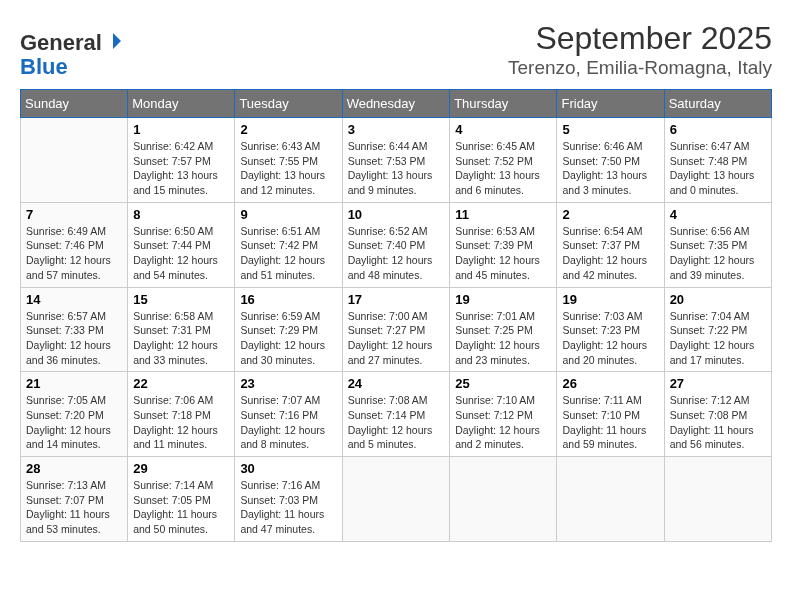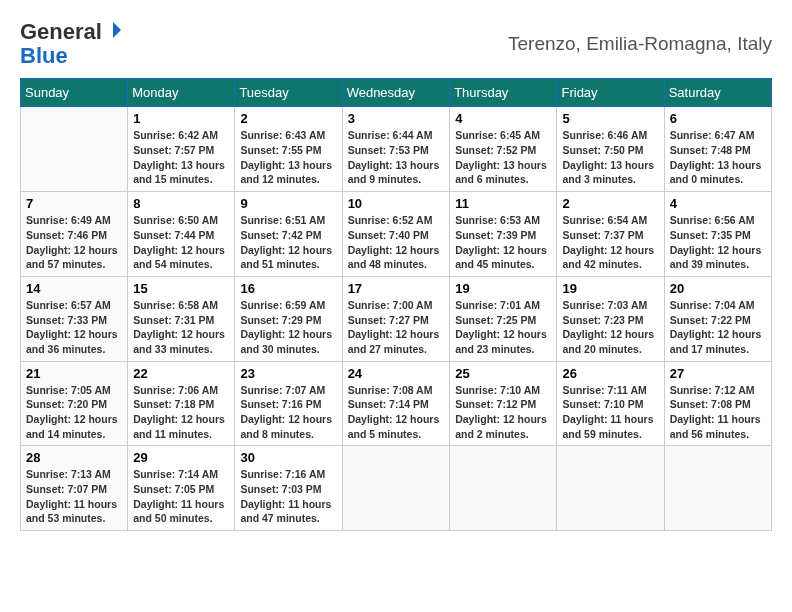--- a/index.html
+++ b/index.html
@@ -6,21 +6,21 @@
     body {
       font-family: Arial, sans-serif;
       background: #fff;
       width: 792px;
       min-height: 612px;
       padding: 20px;
     }
     .header {
       display: flex;
       justify-content: space-between;
-      align-items: center;
+      align-items: flex-end;
       margin-bottom: 10px;
     }
     .logo {
       display: flex;
       align-items: center;
     }
     .logo-text {
       font-size: 22px;
       font-weight: bold;
       line-height: 1.1;
@@ -43,21 +43,21 @@
     .location {
       font-size: 19px;
       color: #555;
     }
     .calendar {
       width: 100%;
       border-collapse: collapse;
       font-size: 11px;
     }
     .calendar thead tr th {
-      background: #0f766e;
+      background: #737373;
       color: #fff;
       padding: 6px 4px;
       text-align: left;
       font-size: 13px;
       font-weight: normal;
       border: 1px solid #1a6bbf;
     }
     .calendar tbody tr td {
       border: 1px solid #ccc;
       vertical-align: top;
@@ -67,21 +67,20 @@
     }
     .day-number {
       font-size: 13px;
       font-weight: bold;
       margin-bottom: 2px;
     }
     .day-info {
       font-size: 10.5px;
       color: #333;
       line-height: 1.4;
-      font-weight: bold;
     }
     .empty-cell {
       background: #f9f9f9;
     }
     tr td:first-child { background: #fafafa; }
   </style>
 </head>
 <body>
 
 <div class="header">
@@ -91,20 +90,21 @@
         <span class="logo-general">General</span><svg class="logo-icon" viewBox="0 0 18 18" xmlns="http://www.w3.org/2000/svg">
             <polygon points="9,1 17,9 9,17" fill="#1a6bbf"></polygon>
           </svg>
       </div>
       <div class="logo-text">
         <span class="logo-blue">Blue</span>
       </div>
     </div>
   </div>
   <div class="title-block">
+    <div class="month-title">September 2025</div>
     <div class="location">Terenzo, Emilia-Romagna, Italy</div>
   </div>
 </div>
 
 <table class="calendar">
   <thead>
     <tr id="weekday-header">
         <th>Sunday</th>
         <th>Monday</th>
         <th>Tuesday</th>

